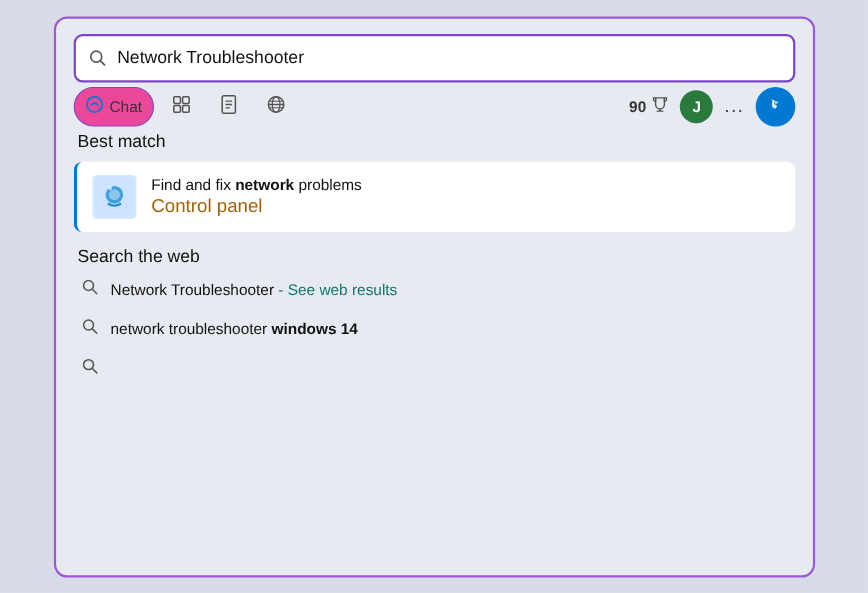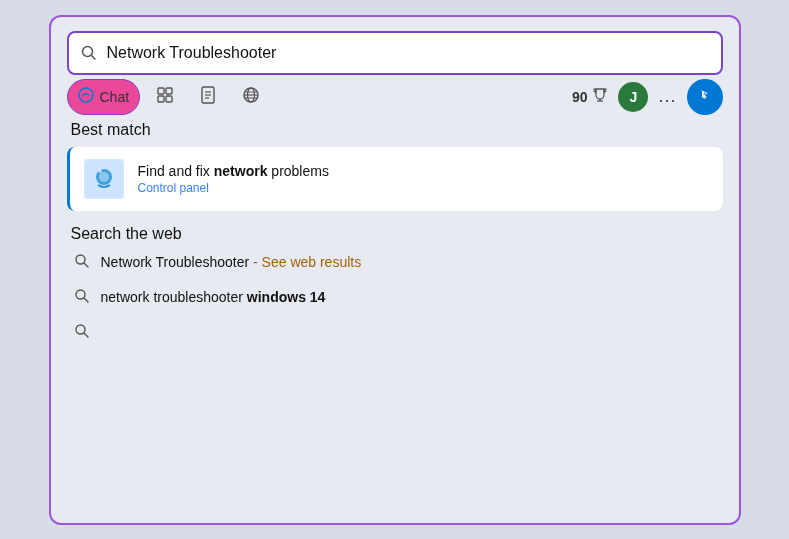--- a/index.html
+++ b/index.html
@@ -198,22 +198,22 @@
     .app-name {
       font-size: 14px;
       color: #111;
     }
 
     .app-name b {
       font-weight: 700;
     }
 
     .app-subtitle {
-      font-size: 12px;
-      color: #3b82f6;
+      font-size: 17px;
+      color: #a16207;
     }
 
     
     .web-section {
       display: flex;
       flex-direction: column;
       gap: 0;
       margin-top: 6px;
     }
 
@@ -235,21 +235,21 @@
     .web-item-text {
       font-size: 14px;
       color: #111;
     }
 
     .web-item-text b {
       font-weight: 700;
     }
 
     .web-item-text .see-results {
-      color: #a16207;
+      color: #0f766e;
       font-weight: 400;
     }
 
   </style>
 </head>
 <body>
 
 <div class="window">
 
   <div class="search-bar">

